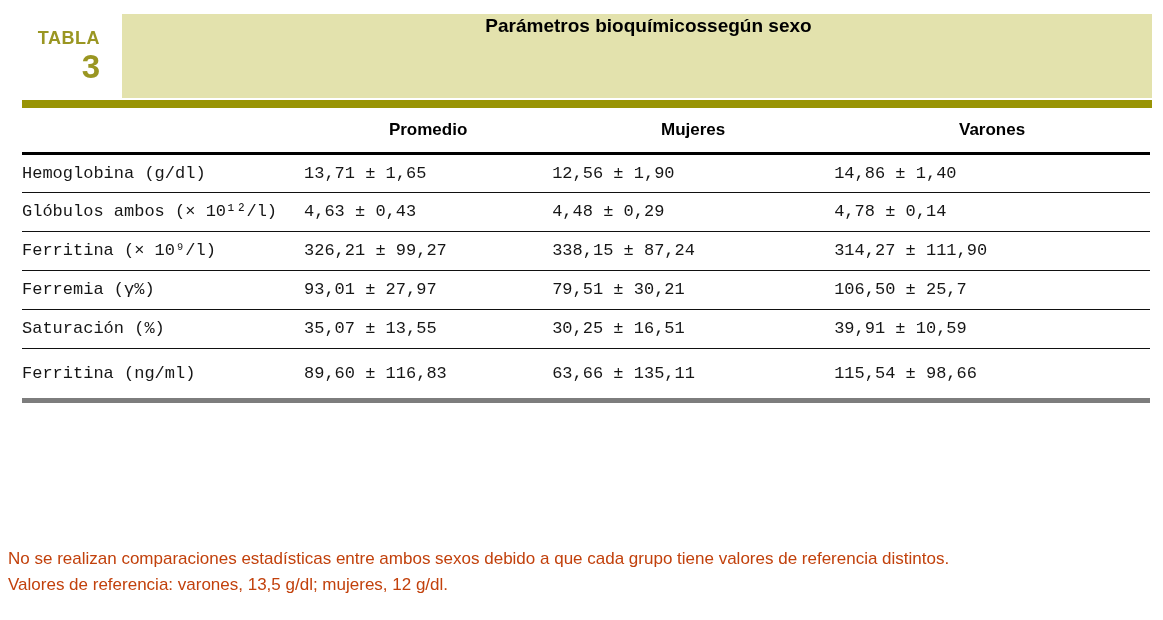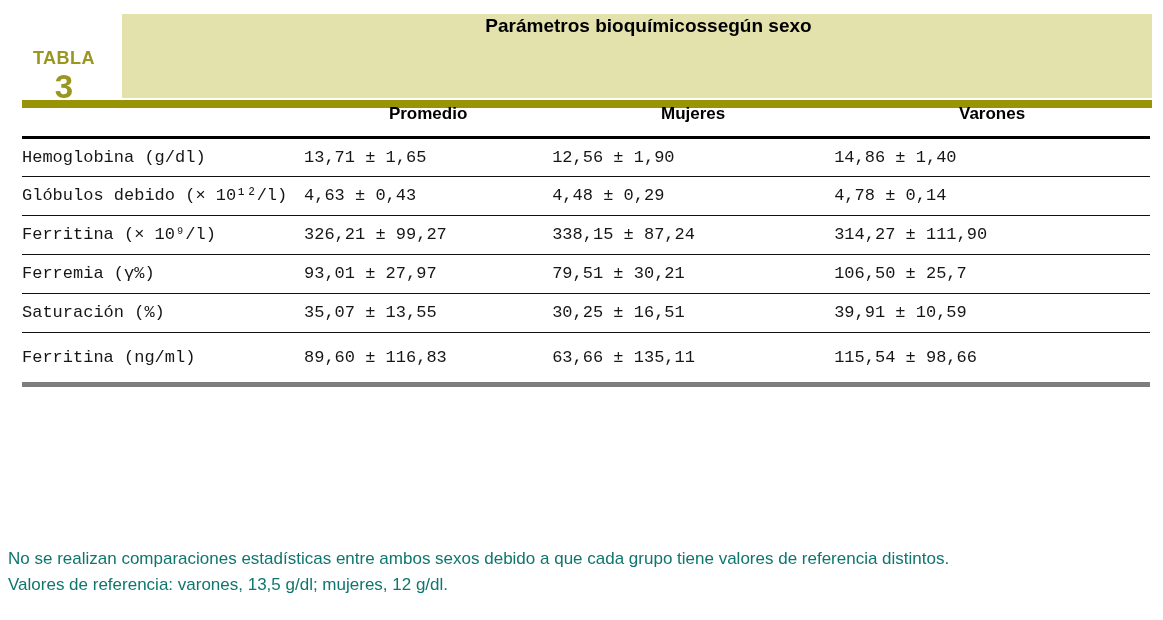--- a/index.html
+++ b/index.html
@@ -17,23 +17,22 @@
     width:1163px;
     height:620px;
     background:#ffffff;
     overflow:hidden;
   }
   
   .tabla-badge{
     position:absolute;
     left:28px; top:28px;
     width:72px;
-    text-align:center;
+    text-align:right;
     color:var(--olive-text);
-    margin-top:20px;
   }
   .tabla-badge .word{
     font-size:18px;
     font-weight:bold;
     letter-spacing:0.5px;
     display:block;
   }
   .tabla-badge .num{
     font-size:33px;
     font-weight:bold;
@@ -61,21 +60,21 @@
   
   .olive-rule{
     position:absolute;
     left:22px; top:100px;
     width:1130px; height:8px;
     background:var(--olive-bar);
   }
   
   table.data-table{
     position:absolute;
-    left:22px; top:92px;
+    left:22px; top:108px;
     width:1128px;
     border-collapse:collapse;
     table-layout:fixed;
   }
   table.data-table col.c1{width:25%;}
   table.data-table col.c2{width:22%;}
   table.data-table col.c3{width:25%;}
   table.data-table col.c4{width:28%;}
   table.data-table thead th{
     height:45px;
@@ -102,21 +101,21 @@
     height:52px;
     border-bottom:5px solid var(--bottom-bar-gray);
   }
   
   .footnotes{
     position:absolute;
     left:8px; top:546px;
     width:1150px;
     font-size:17px;
     line-height:26px;
-    color:#0f766e;
+    color:#c2410c;
   }
 </style>
 </head>
 <body>
 
 <div class="page">
 
   <div class="tabla-badge">
     <span class="word">TABLA</span>
     <span class="num">3</span>
@@ -145,21 +144,21 @@
       </tr>
     </thead>
     <tbody>
       <tr>
         <td class="lbl">Hemoglobina (g/dl)</td>
         <td class="val">13,71 ± 1,65</td>
         <td class="val">12,56 ± 1,90</td>
         <td class="val">14,86 ± 1,40</td>
       </tr>
       <tr>
-        <td class="lbl">Glóbulos debido (× 10¹²/l)</td>
+        <td class="lbl">Glóbulos ambos (× 10¹²/l)</td>
         <td class="val">4,63 ± 0,43</td>
         <td class="val">4,48 ± 0,29</td>
         <td class="val">4,78 ± 0,14</td>
       </tr>
       <tr>
         <td class="lbl">Ferritina (× 10⁹/l)</td>
         <td class="val">326,21 ± 99,27</td>
         <td class="val">338,15 ± 87,24</td>
         <td class="val">314,27 ± 111,90</td>
       </tr>

